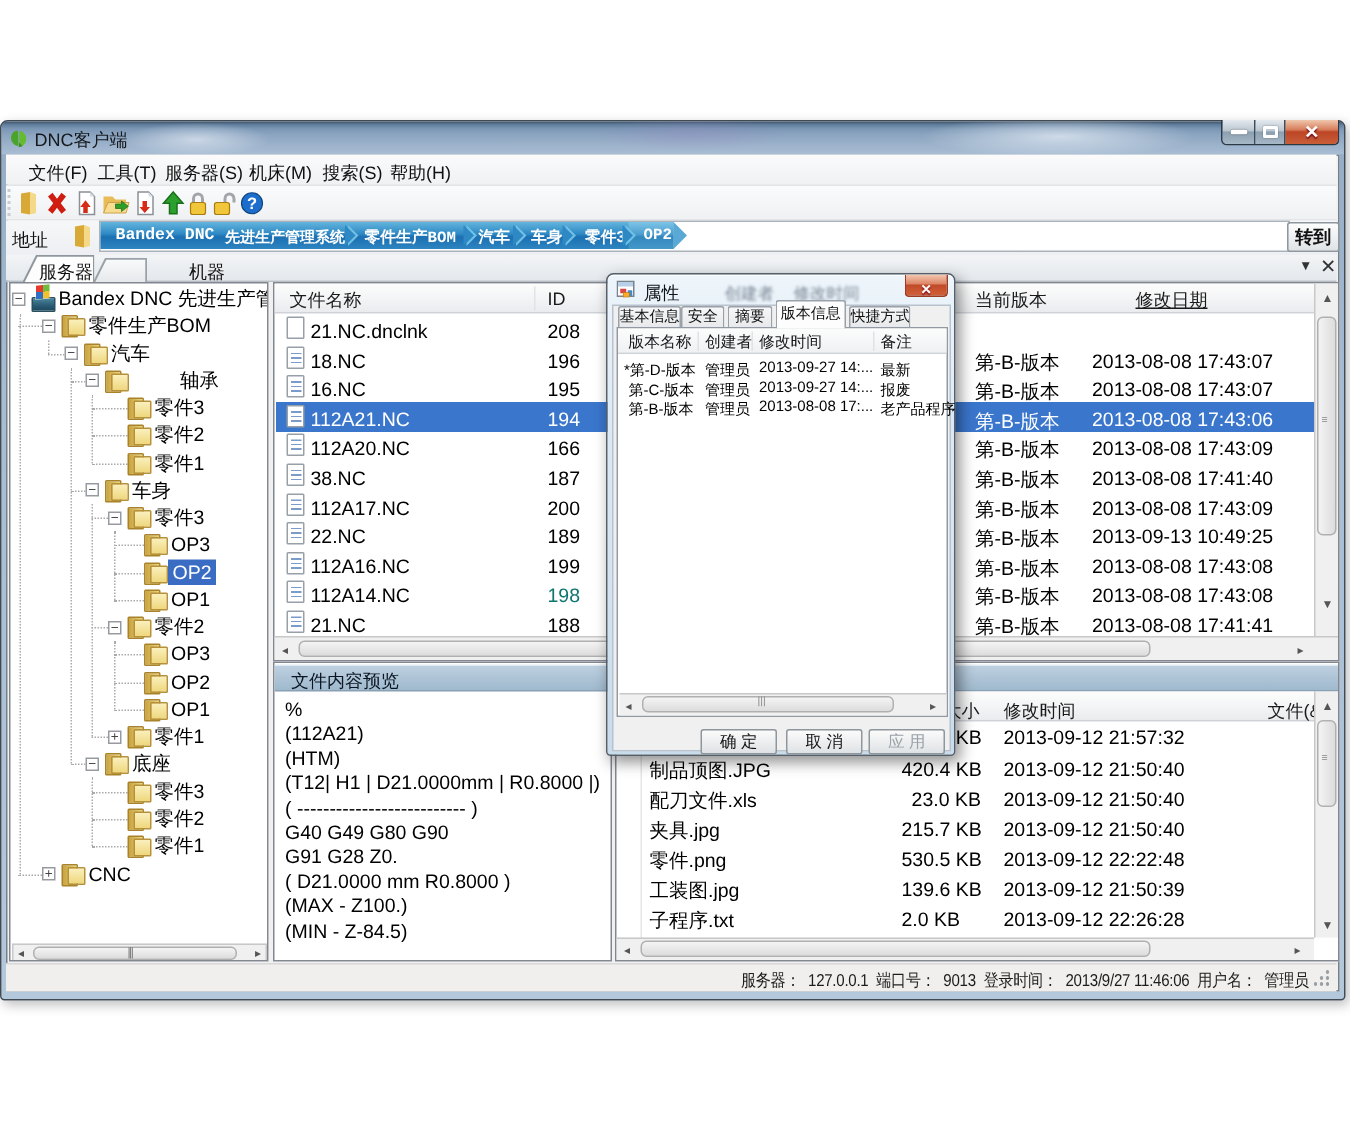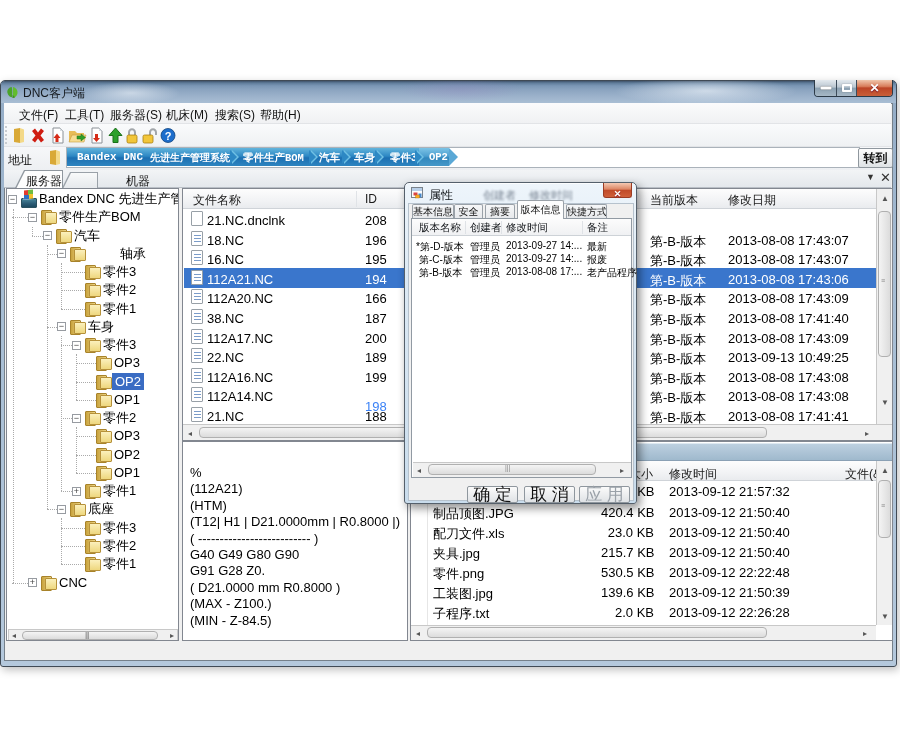--- a/index.html
+++ b/index.html
@@ -100,21 +100,21 @@
 background:linear-gradient(180deg,#f5c9b2 0,#dc8564 45%,#c04a28 50%,#d0603a 100%);text-align:center;}
 #dclose span{color:#fff;font-size:9px;font-weight:bold;line-height:14px;text-shadow:0 1px 1px #812;}
 #dbody{left:3px;top:20px;width:226px;height:298px;background:#f0f0f0;border:1px solid #b6c2cd;}
 .dtab{position:absolute;top:0px;height:15px;background:linear-gradient(180deg,#f6f7f8,#e6e8eb);border:1px solid #9aa1a8;border-bottom:none;border-radius:2px 2px 0 0;font-size:10px;text-align:center;line-height:14px;color:#111;white-space:nowrap;overflow:hidden;}
 .dtabact{top:-4px;height:19px;background:#fdfdfd;line-height:18px;z-index:2;}
 #dpanel{left:2px;top:14px;width:221px;height:260px;background:#fff;border:1px solid #919aa3;z-index:1;}
 .dht{position:absolute;top:2px;font-size:10.5px;color:#16191d;}
 .dvline{position:absolute;top:2px;width:1px;height:13px;background:#dfe2e6;}
 .drt{position:absolute;font-size:10px;color:#000;white-space:nowrap;}
 .dbtn{position:absolute;top:282px;width:51px;height:17px;border:1px solid #8f979e;border-radius:2px;
-background:linear-gradient(180deg,#fbfbfb,#dfe2e5);font-size:17px;color:#111;text-align:center;line-height:16px;}
+background:linear-gradient(180deg,#fbfbfb,#dfe2e5);font-size:11px;color:#111;text-align:center;line-height:16px;}
 </style>
 </head>
 <body>
 <div id="page">
   <div class="a" id="win"></div>
   <div class="a" id="client"></div>
   <div class="a" id="titlebar">
     <svg class="a" id="titleicon" width="14" height="14" viewBox="0 0 14 14">
       <path d="M6.2 1 C2.5 1.5 1 4.5 1.6 7.5 C2.2 10.5 4.8 12 6.5 12.2 C6.9 9.5 6.8 4 6.2 1Z" fill="#4aa32a"></path>
       <path d="M7.6 1.2 C11 2 12.8 4.8 12.3 8 C11.8 11 9.5 12.4 7.8 12.6 C7.3 9.8 7.2 4.5 7.6 1.2Z" fill="#62bc2e"></path>
@@ -307,21 +307,21 @@
       <div class="sbthumb" style="left:13px;top:1px;width:136px;height:9px;"></div>
       <span class="sbarrow" style="right:3px;top:1px;">▸</span>
       <span style="position:absolute;left:76px;top:0px;font-size:8px;color:#777;letter-spacing:-1px;">|||</span>
     </div>
   </div>
   <div class="a" id="biglist">
         <div class="lhead" style="left:0;top:0;width:709px;height:20px;"></div>
     <span class="lht" style="left:10px;">文件名称</span>
     <span class="lht" style="left:182px;">ID</span>
     <span class="lht" style="left:467px;">当前版本</span>
-    <span class="lht" style="left:545px;">修改日期</span>
+    <span class="lht" style="left:574px;text-decoration:underline;">修改日期</span>
     <div style="position:absolute;left:173px;top:2px;width:1px;height:16px;background:#e0e3e7;"></div>
     <div class="ficolnk" style="left:8px;top:22px;"></div>
     <span class="lrt" style="left:24px;top:23px;color:#000;">21.NC.dnclnk</span>
     <span class="lrt" style="left:182px;top:23px;color:#000;">208</span>
     <div class="fico" style="left:8px;top:42px;"></div>
     <span class="lrt" style="left:24px;top:43px;color:#000;">18.NC</span>
     <span class="lrt" style="left:182px;top:43px;color:#000;">196</span>
     <span class="lrt" style="left:467px;top:43px;color:#000;">第-B-版本</span>
     <span class="lrt" style="left:545px;top:43px;color:#000;">2013-08-08 17:43:07</span>
     <div class="fico" style="left:8px;top:61px;"></div>
@@ -355,21 +355,21 @@
     <span class="lrt" style="left:182px;top:160px;color:#000;">189</span>
     <span class="lrt" style="left:467px;top:160px;color:#000;">第-B-版本</span>
     <span class="lrt" style="left:545px;top:160px;color:#000;">2013-09-13 10:49:25</span>
     <div class="fico" style="left:8px;top:179px;"></div>
     <span class="lrt" style="left:24px;top:180px;color:#000;text-align:center;">112A16.NC</span>
     <span class="lrt" style="left:182px;top:180px;color:#000;">199</span>
     <span class="lrt" style="left:467px;top:180px;color:#000;">第-B-版本</span>
     <span class="lrt" style="left:545px;top:180px;color:#000;">2013-08-08 17:43:08</span>
     <div class="fico" style="left:8px;top:198px;"></div>
     <span class="lrt" style="left:24px;top:199px;color:#000;">112A14.NC</span>
-    <span class="lrt" style="left:182px;top:209px;color:#3b82f6;">198</span>
+    <span class="lrt" style="left:182px;top:199px;color:#0f766e;">198</span>
     <span class="lrt" style="left:467px;top:199px;color:#000;">第-B-版本</span>
     <span class="lrt" style="left:545px;top:199px;color:#000;">2013-08-08 17:43:08</span>
     <div class="fico" style="left:8px;top:218px;"></div>
     <span class="lrt" style="left:24px;top:219px;color:#000;">21.NC</span>
     <span class="lrt" style="left:182px;top:219px;color:#000;">188</span>
     <span class="lrt" style="left:467px;top:219px;color:#000;">第-B-版本</span>
     <span class="lrt" style="left:545px;top:219px;color:#000;">2013-08-08 17:41:41</span>
     <div class="a vsb" style="left:693px;top:0px;width:16px;height:235px;border-width:0 0 0 1px;">
       <span class="sbarrow" style="left:4px;top:5px;">▲</span>
       <div class="sbthumb" style="left:1px;top:22px;width:13px;height:146px;"></div>
@@ -401,46 +401,53 @@
     <span class="brt" style="left:22px;top:103px;">夹具.jpg</span>
     <span class="brt" style="left:190px;top:103px;width:53px;text-align:right;">215.7 KB</span>
     <span class="brt" style="left:258px;top:103px;">2013-09-12 21:50:40</span>
     <span class="brt" style="left:22px;top:123px;">零件.png</span>
     <span class="brt" style="left:190px;top:123px;width:53px;text-align:right;">530.5 KB</span>
     <span class="brt" style="left:258px;top:123px;">2013-09-12 22:22:48</span>
     <span class="brt" style="left:22px;top:143px;">工装图.jpg</span>
     <span class="brt" style="left:190px;top:143px;width:53px;text-align:right;">139.6 KB</span>
     <span class="brt" style="left:258px;top:143px;">2013-09-12 21:50:39</span>
     <span class="brt" style="left:22px;top:163px;">子程序.txt</span>
-    <span class="brt" style="left:190px;top:163px;width:53px;text-align:right;">2.0 KB</span>
+    <span class="brt" style="left:190px;top:163px;width:53px;">2.0 KB</span>
     <span class="brt" style="left:258px;top:163px;">2013-09-12 22:26:28</span>
     <div class="a vsb" style="left:465px;top:19px;width:16px;height:164px;border-width:0 0 0 1px;">
       <span class="sbarrow" style="left:4px;top:5px;">▲</span>
       <div class="sbthumb" style="left:1px;top:19px;width:13px;height:58px;"></div>
       <span style="position:absolute;left:4px;top:41px;font-size:7px;color:#888;">≡</span>
       <span class="sbarrow" style="left:4px;top:151px;">▼</span>
     </div>
     <div class="a hsb" style="left:0px;top:183px;width:465px;height:15px;border-width:1px 0 0 0;">
       <span class="sbarrow" style="left:5px;top:3px;">◂</span>
       <div class="sbthumb" style="left:16px;top:1px;width:340px;height:11px;"></div>
       <span class="sbarrow" style="left:452px;top:3px;">▸</span>
     </div>
   </div>
   <div class="a" id="preview">
+    <div class="steelhead" style="width:224px;">
+        <span style="position:absolute;left:11px;top:2px;">文件内容预览</span>
+      </div>
     <div id="prevtxt">%
 (112A21)
 (HTM)
 (T12| H1 | D21.0000mm | R0.8000 |)
 ( -------------------------- )
 G40 G49 G80 G90
 G91 G28 Z0.
 ( D21.0000 mm R0.8000 )
 (MAX - Z100.)
 (MIN - Z-84.5)</div>
   </div>
+  <div class="a row" id="status">
+      <span id="statustext">服务器：  127.0.0.1  端口号：  9013  登录时间：  2013/9/27 11:46:06  用户名：  管理员</span>
+      <div class="grip"></div>
+    </div>
   <div class="a" id="dlg">
     <svg class="a" style="left:6px;top:4px" width="14" height="13" viewBox="0 0 14 13">
       <rect x="0.5" y="0.5" width="11" height="10" fill="#fdfdfd" stroke="#7a828a"></rect>
       <rect x="1" y="1" width="10" height="3" fill="#b8cfe8"></rect>
       <rect x="2.5" y="5.5" width="4" height="3" fill="#d44"></rect>
         <rect x="7.5" y="6.5" width="3" height="4" fill="#48c"></rect>
       <rect x="4.5" y="8" width="4" height="3" fill="#fa2" stroke="#a71" stroke-width=".4"></rect>
     </svg>
     <span class="a" style="left:24px;top:4px;font-size:12px;color:#101418;">属性</span>
     <span class="a ghost" style="left:78px;top:5px;">创建者</span>

